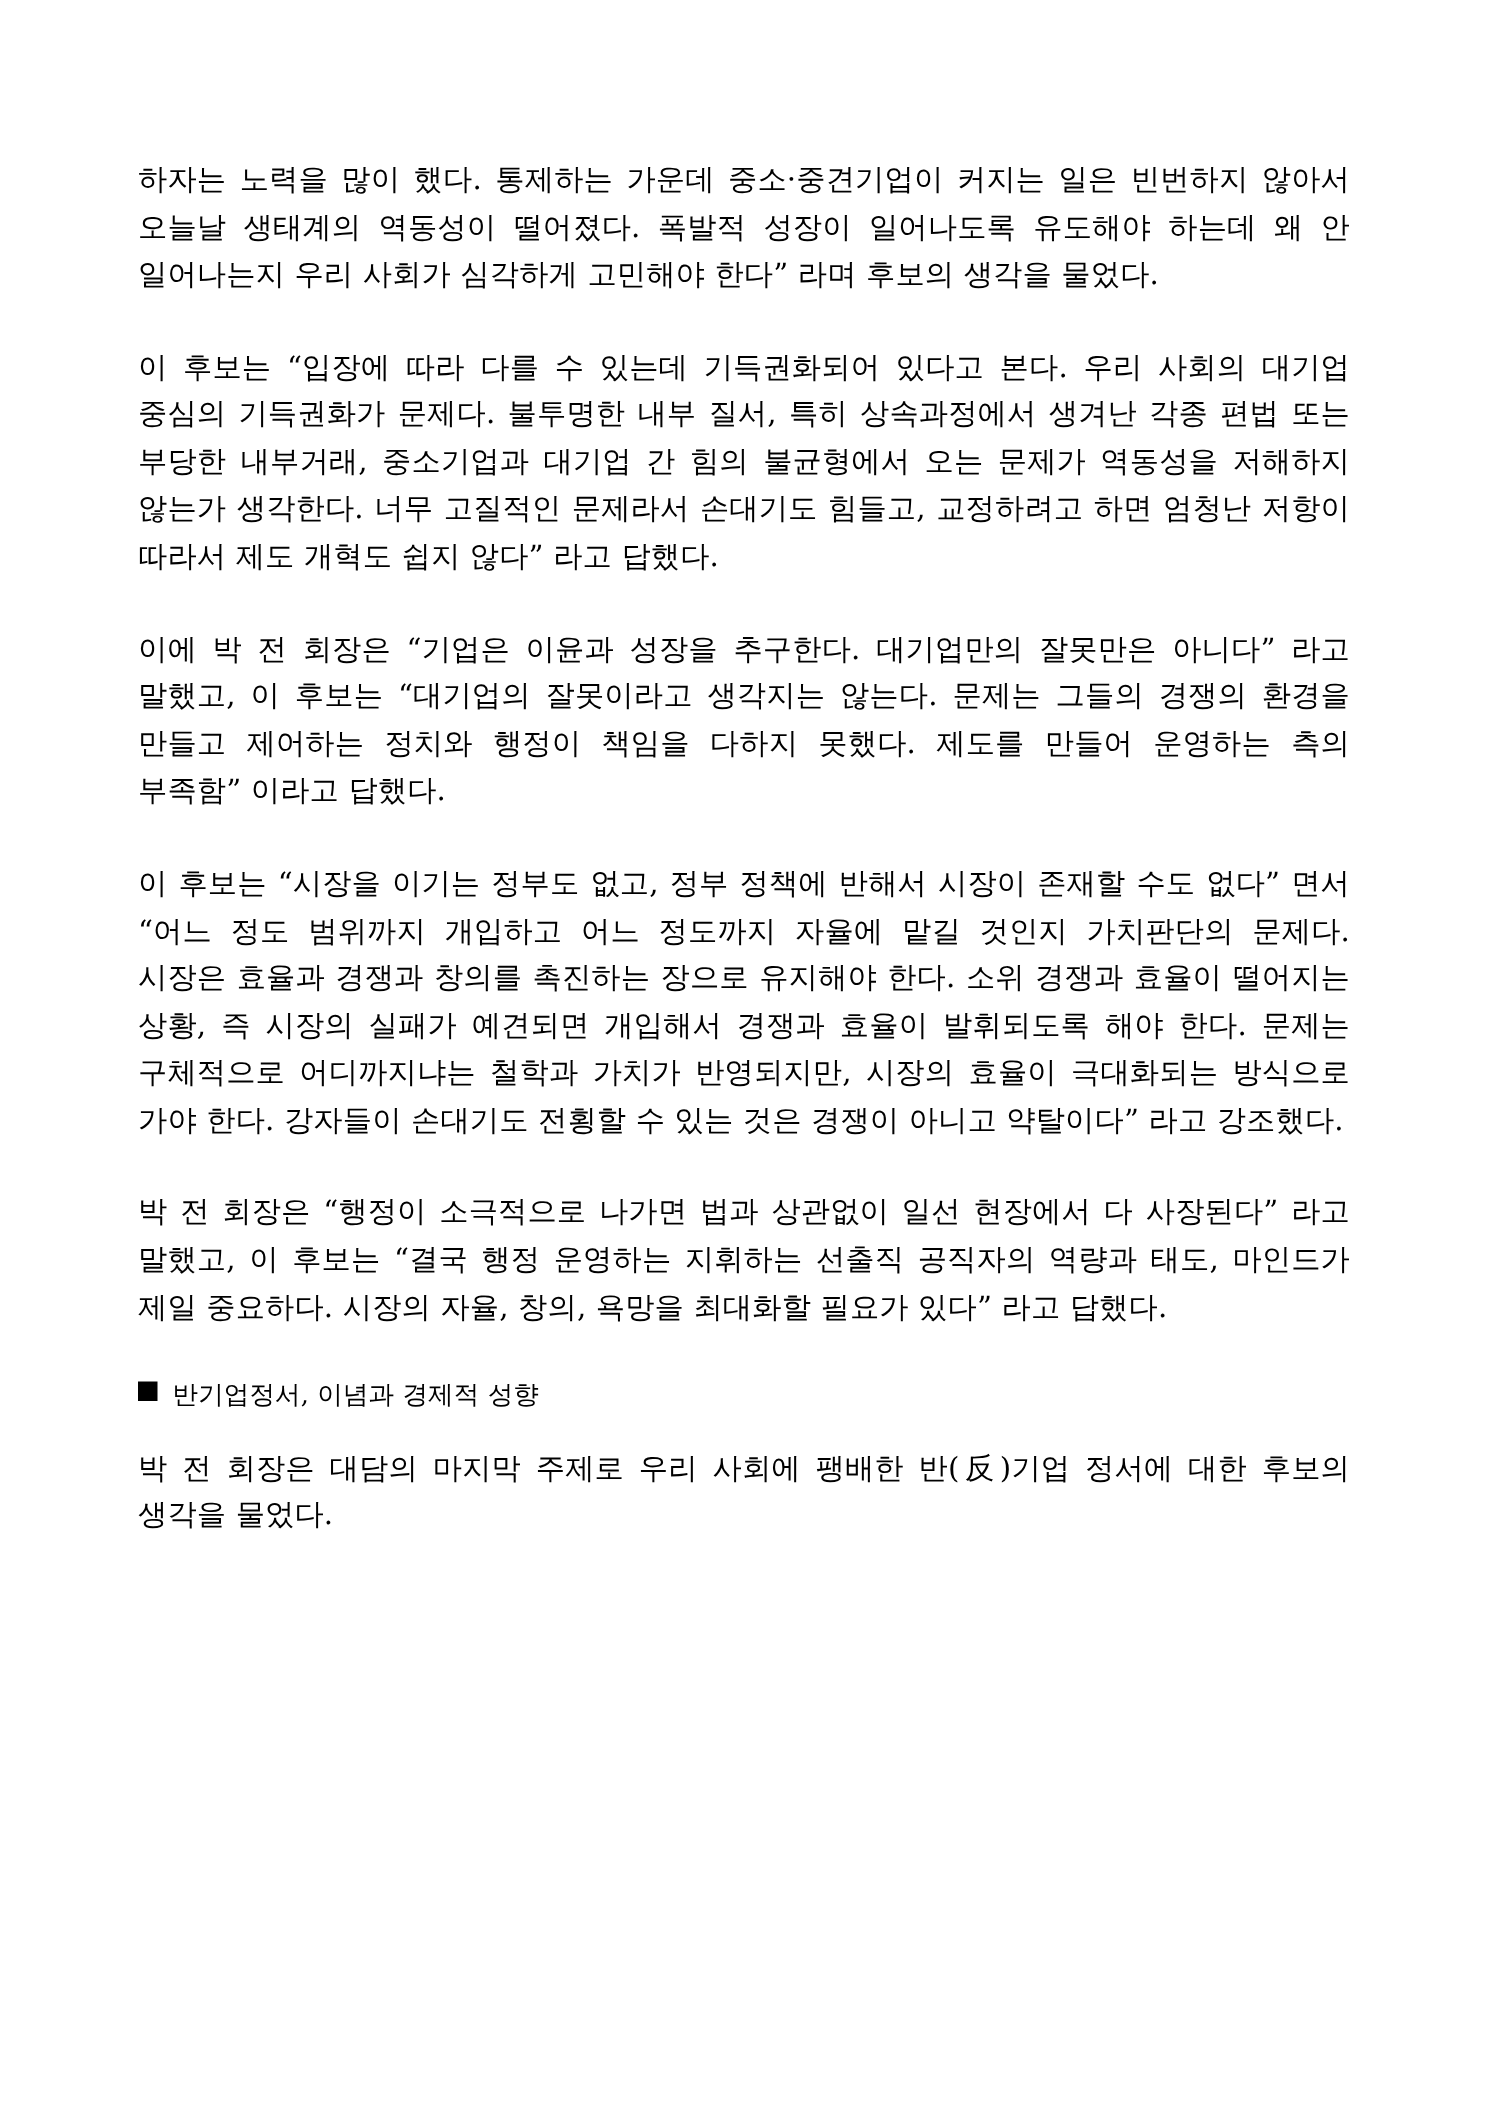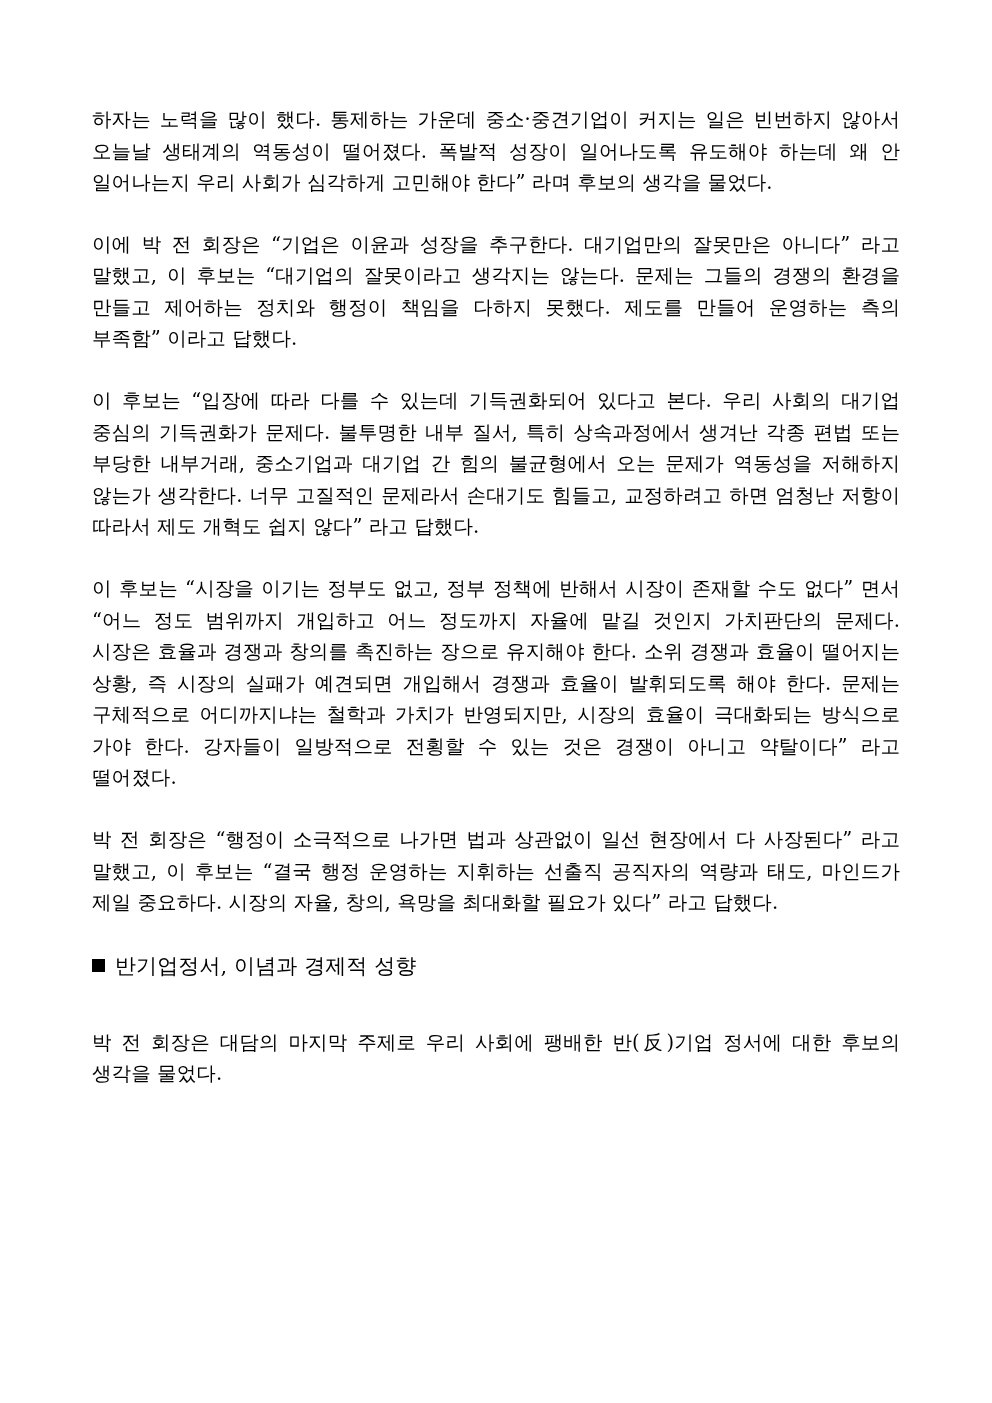--- a/index.html
+++ b/index.html
@@ -30,22 +30,22 @@
     text-align: justify;
     text-justify: inter-character;
     word-break: keep-all;
     letter-spacing: 0.1px;
   }
   p.para:last-child {
     margin-bottom: 0;
     margin-top: 13px;
   }
   .heading {
-    margin: 0 0 44px 0;
-    font-size: 21px;
+    margin: 0 0 18px 0;
+    font-size: 17px;
     line-height: 1.62;
     letter-spacing: 0.1px;
     word-break: keep-all;
   }
   .heading .bullet-square {
     display: inline-block;
     width: 13px;
     height: 13px;
     background: #000000;
     margin-right: 10px;
@@ -55,23 +55,23 @@
     display: inline;
   }
 </style>
 </head>
 <body>
 
 <div class="page">
   <div class="doc-body">
 
     <p class="para">하자는 노력을 많이 했다. 통제하는 가운데 중소·중견기업이 커지는 일은 빈번하지 않아서 오늘날 생태계의 역동성이 떨어졌다. 폭발적 성장이 일어나도록 유도해야 하는데 왜 안 일어나는지 우리 사회가 심각하게 고민해야 한다” 라며 후보의 생각을 물었다.</p>
+    <p class="para">이 후보는 “입장에 따라 다를 수 있는데 기득권화되어 있다고 본다. 우리 사회의 대기업 중심의 기득권화가 문제다. 불투명한 내부 질서, 특히 상속과정에서 생겨난 각종 편법 또는 부당한 내부거래, 중소기업과 대기업 간 힘의 불균형에서 오는 문제가 역동성을 저해하지 않는가 생각한다. 너무 고질적인 문제라서 손대기도 힘들고, 교정하려고 하면 엄청난 저항이 따라서 제도 개혁도 쉽지 않다” 라고 답했다.</p>
     <p class="para">이에 박 전 회장은 “기업은 이윤과 성장을 추구한다. 대기업만의 잘못만은 아니다” 라고 말했고, 이 후보는 “대기업의 잘못이라고 생각지는 않는다. 문제는 그들의 경쟁의 환경을 만들고 제어하는 정치와 행정이 책임을 다하지 못했다. 제도를 만들어 운영하는 측의 부족함” 이라고 답했다.</p>
-    <p class="para">이 후보는 “입장에 따라 다를 수 있는데 기득권화되어 있다고 본다. 우리 사회의 대기업 중심의 기득권화가 문제다. 불투명한 내부 질서, 특히 상속과정에서 생겨난 각종 편법 또는 부당한 내부거래, 중소기업과 대기업 간 힘의 불균형에서 오는 문제가 역동성을 저해하지 않는가 생각한다. 너무 고질적인 문제라서 손대기도 힘들고, 교정하려고 하면 엄청난 저항이 따라서 제도 개혁도 쉽지 않다” 라고 답했다.</p>
-    <p class="para">이 후보는 “시장을 이기는 정부도 없고, 정부 정책에 반해서 시장이 존재할 수도 없다” 면서 “어느 정도 범위까지 개입하고 어느 정도까지 자율에 맡길 것인지 가치판단의 문제다. 시장은 효율과 경쟁과 창의를 촉진하는 장으로 유지해야 한다. 소위 경쟁과 효율이 떨어지는 상황, 즉 시장의 실패가 예견되면 개입해서 경쟁과 효율이 발휘되도록 해야 한다. 문제는 구체적으로 어디까지냐는 철학과 가치가 반영되지만, 시장의 효율이 극대화되는 방식으로 가야 한다. 강자들이 일방적으로 전횡할 수 있는 것은 경쟁이 아니고 약탈이다” 라고 떨어졌다.</p>
+    <p class="para">이 후보는 “시장을 이기는 정부도 없고, 정부 정책에 반해서 시장이 존재할 수도 없다” 면서 “어느 정도 범위까지 개입하고 어느 정도까지 자율에 맡길 것인지 가치판단의 문제다. 시장은 효율과 경쟁과 창의를 촉진하는 장으로 유지해야 한다. 소위 경쟁과 효율이 떨어지는 상황, 즉 시장의 실패가 예견되면 개입해서 경쟁과 효율이 발휘되도록 해야 한다. 문제는 구체적으로 어디까지냐는 철학과 가치가 반영되지만, 시장의 효율이 극대화되는 방식으로 가야 한다. 강자들이 손대기도 전횡할 수 있는 것은 경쟁이 아니고 약탈이다” 라고 강조했다.</p>
     <p class="para">박 전 회장은 “행정이 소극적으로 나가면 법과 상관없이 일선 현장에서 다 사장된다” 라고 말했고, 이 후보는 “결국 행정 운영하는 지휘하는 선출직 공직자의 역량과 태도, 마인드가 제일 중요하다. 시장의 자율, 창의, 욕망을 최대화할 필요가 있다” 라고 답했다.</p>
 
     <div class="heading">
       <span class="bullet-square"></span><span class="heading-text">반기업정서, 이념과 경제적 성향</span>
     </div>
 
     <p class="para">박 전 회장은 대담의 마지막 주제로 우리 사회에 팽배한 반(反)기업 정서에 대한 후보의 생각을 물었다.</p>
 
   </div>
 </div>

